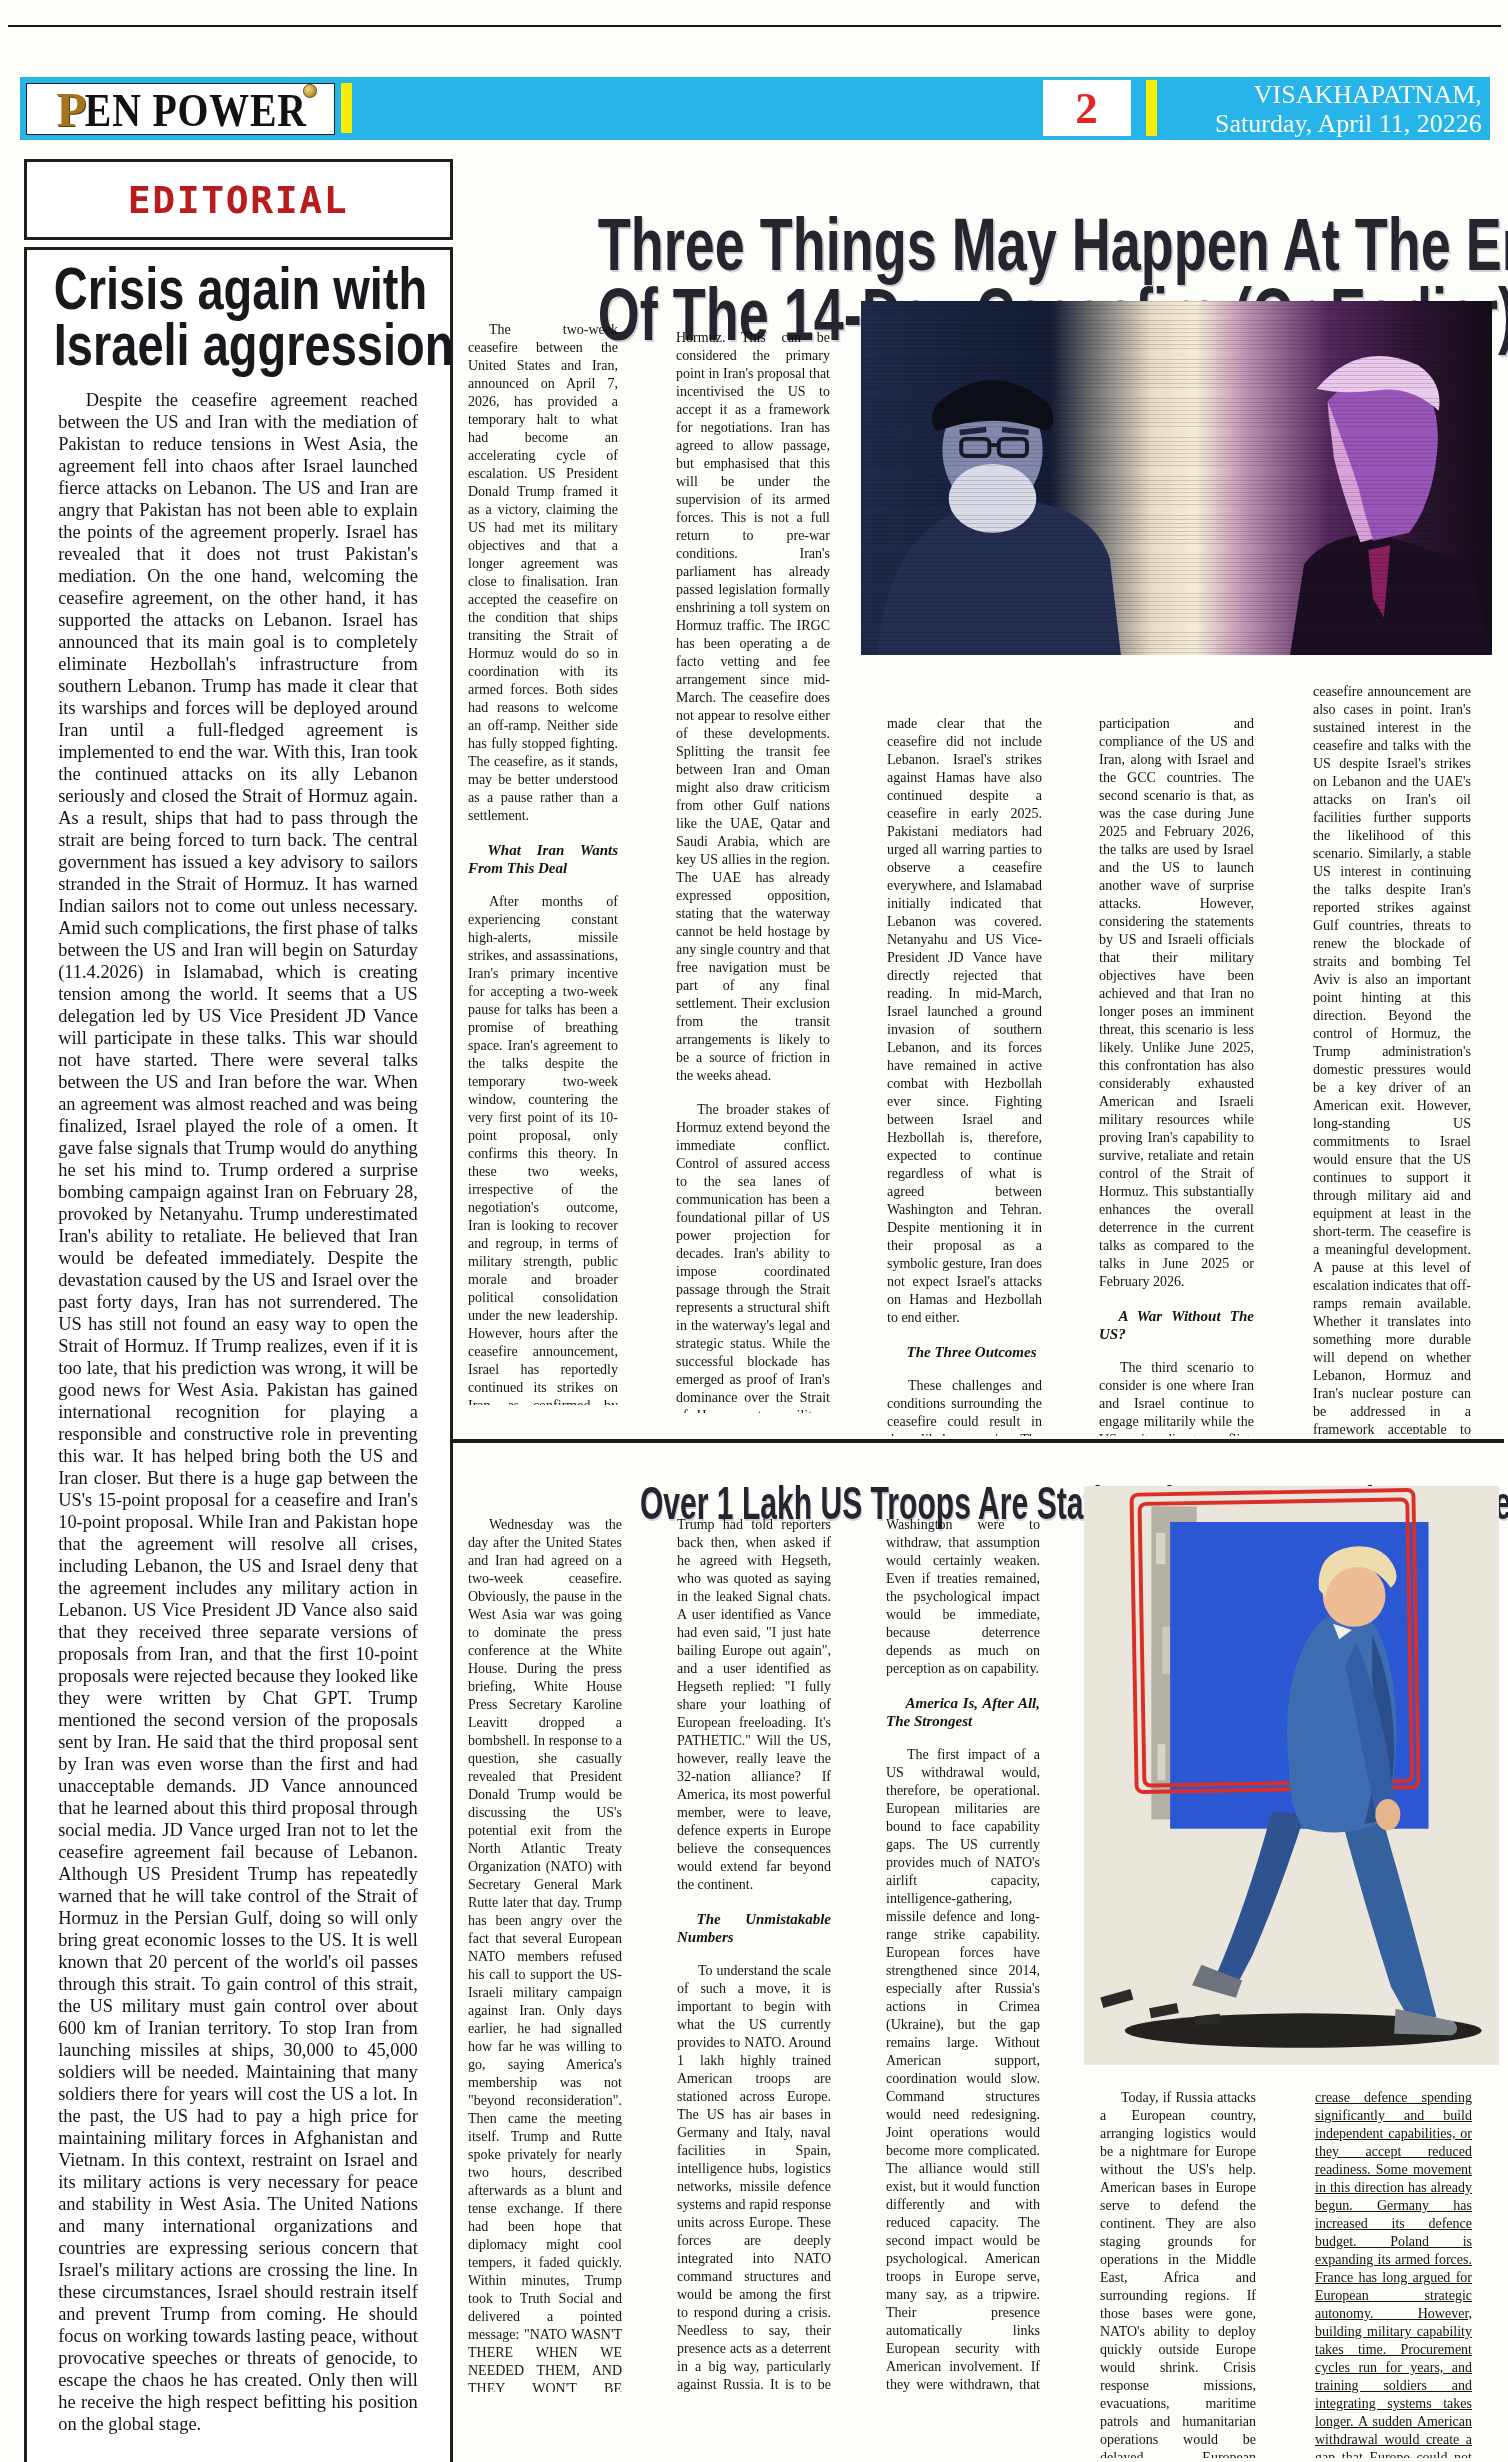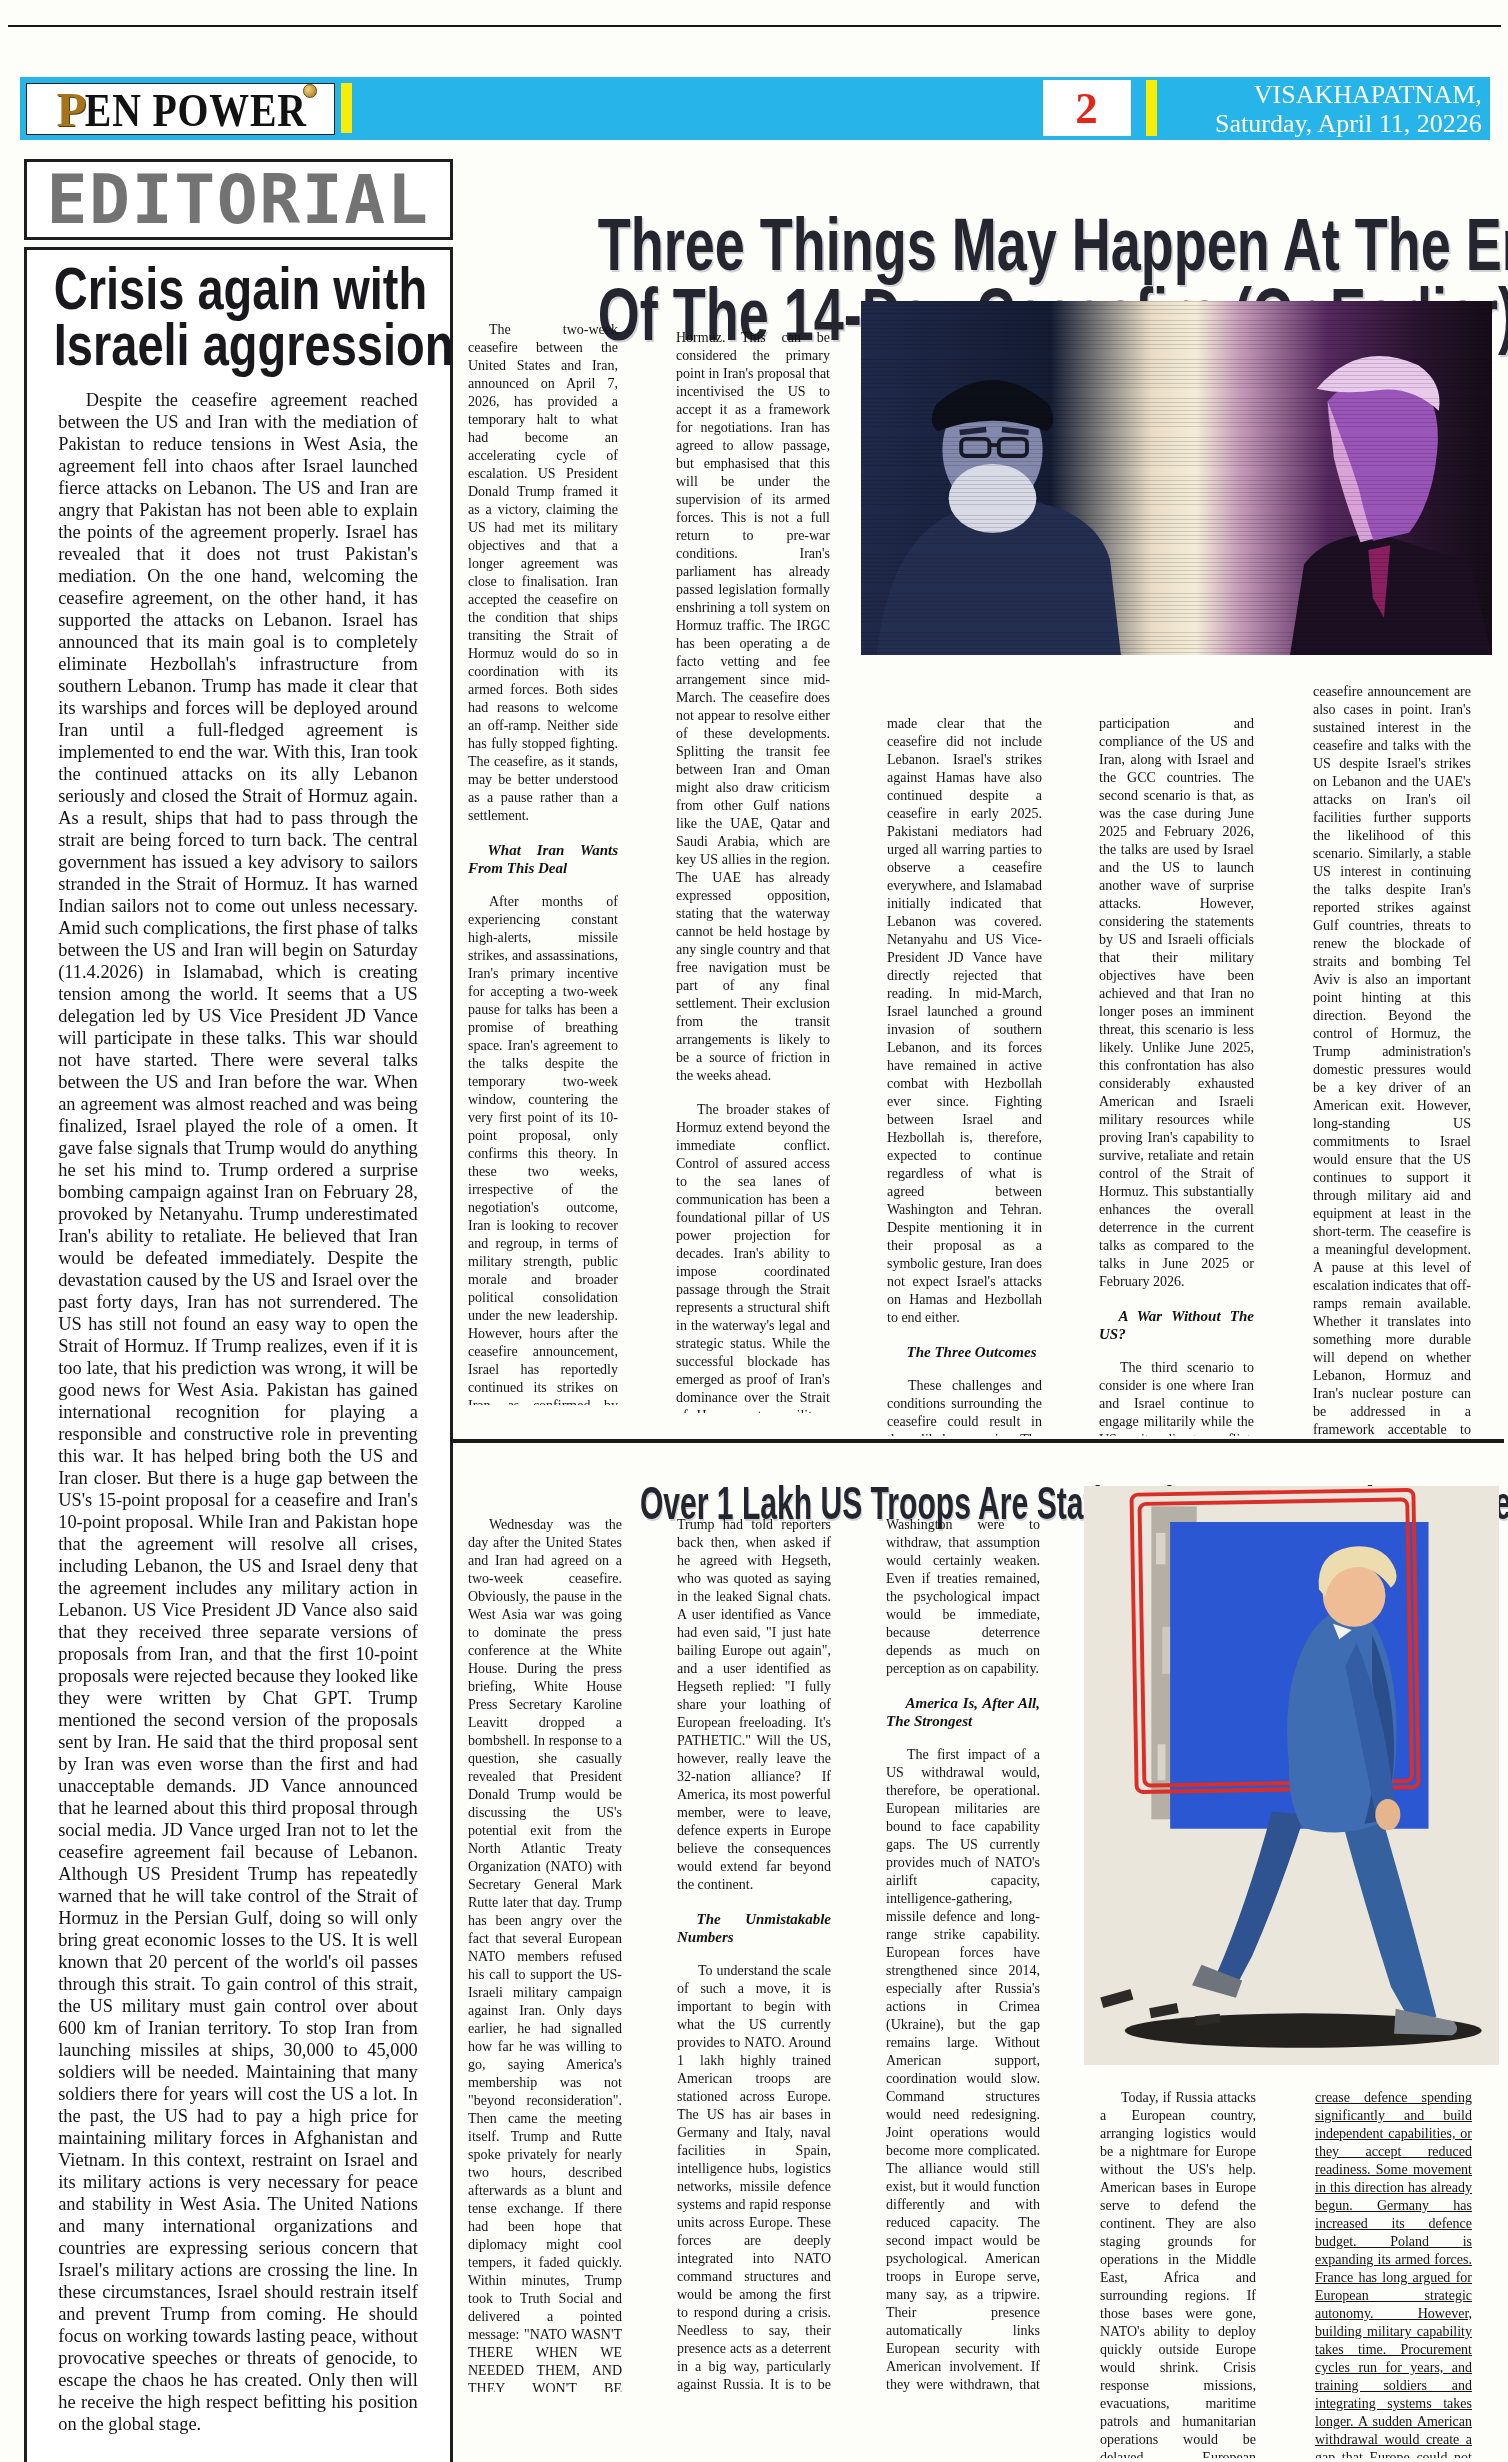--- a/index.html
+++ b/index.html
@@ -23,22 +23,22 @@
   .ybar2{left:1126px;top:3.1px;width:11.7px;height:56px;}
   .pagenum-box{position:absolute;left:1023px;top:3.1px;width:88px;height:56px;background:#fff;
                display:flex;align-items:center;justify-content:center;}
   .pagenum{font-family:"Liberation Serif",serif;font-weight:700;font-size:45px;color:#e3261b;}
   .dateline{position:absolute;right:7.8px;top:3.1px;width:337px;text-align:right;color:#fff;
             font-weight:400;font-size:26px;line-height:29px;font-family:"Liberation Serif",serif;}
 
   
   .ed-kicker-box{left:23.5px;top:159px;width:429px;height:81px;border:3.9px solid #1e1e1e;background:#fff;
                  box-sizing:border-box;display:flex;align-items:center;justify-content:center;}
-  .ed-kicker{font-family:"DejaVu Sans Mono",monospace;font-weight:700;font-size:68px;
-             letter-spacing:1.6px;color:#737373;}
+  .ed-kicker{font-family:"DejaVu Sans Mono",monospace;font-weight:700;font-size:38px;
+             letter-spacing:1.6px;color:#b91c1c;}
   .ed-body-box{left:23.5px;top:247px;width:429px;min-height:2168px;border:3.9px solid #1e1e1e;background:#fff;
                box-sizing:border-box;padding:11px 15.7px 15.7px 15.7px;}
   .ed-headline{margin:0 0 14px 0;text-align:right;font-family:"Liberation Sans",sans-serif;
                font-weight:700;color:#19191d;font-size:50px;line-height:56px;}
   .ed-headline span{display:block;transform:scale(0.94,1.18);transform-origin:center;white-space:nowrap;}
   .ed-text{font-size:18.4px;line-height:22px;text-align:justify;hyphens:auto;}
   .ed-text .para{text-indent:1.5em;margin:16px;}
 
   
   .main-h1{left:450px;top:159px;width:1055px;text-align:center;font-family:"Liberation Sans",sans-serif;

